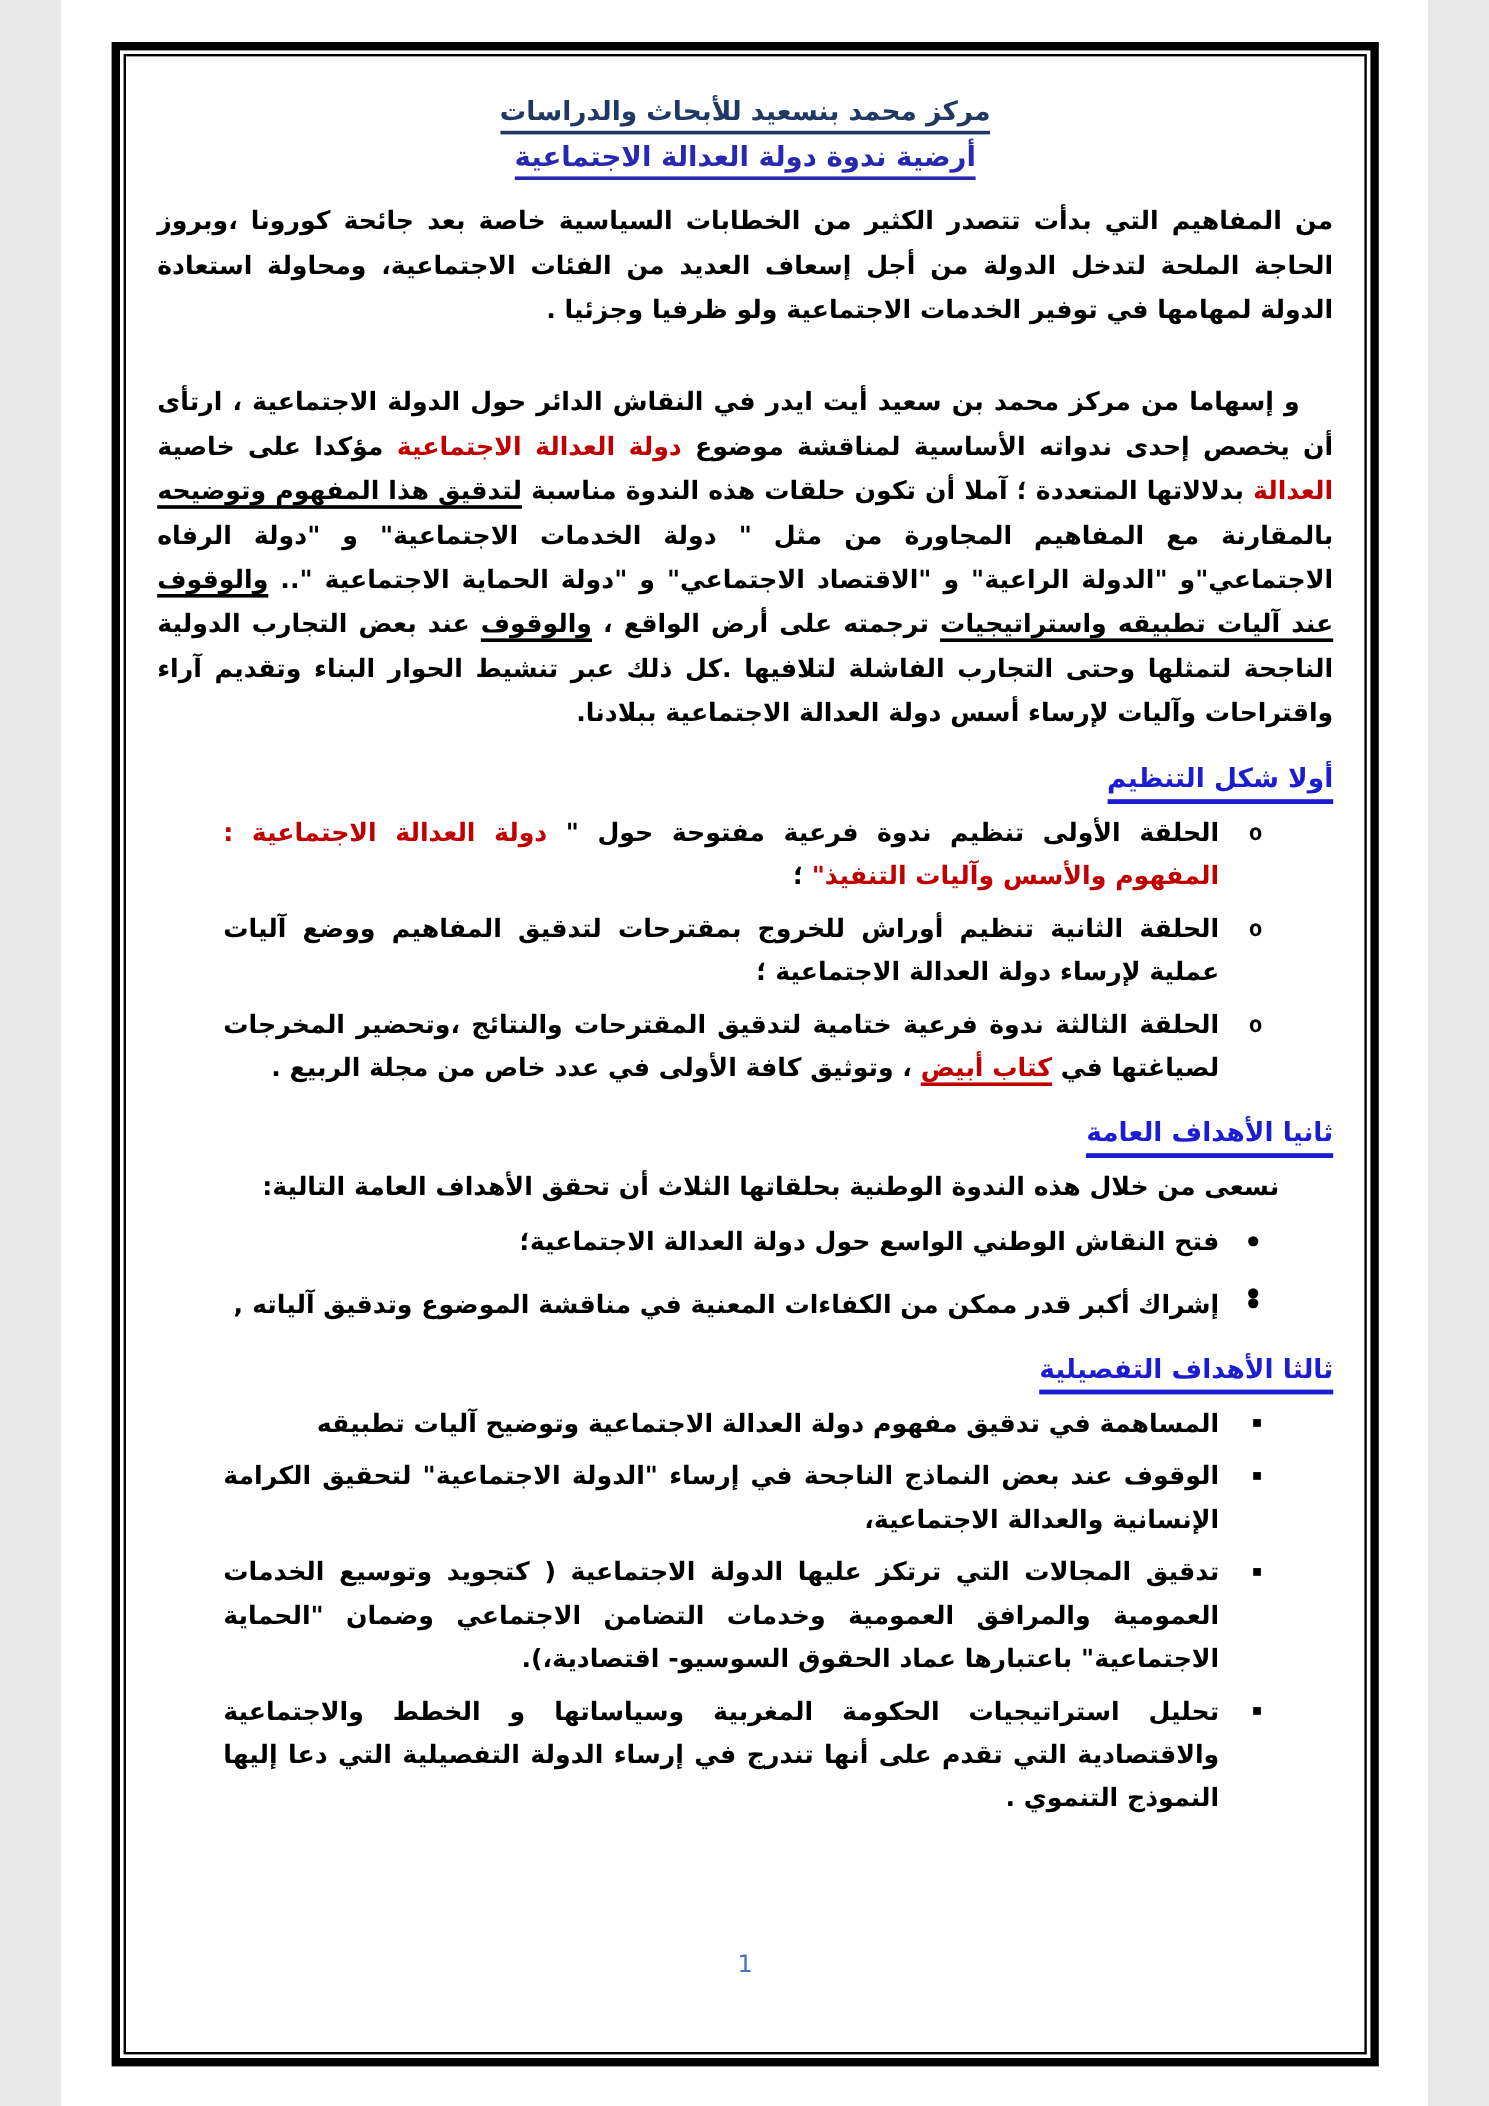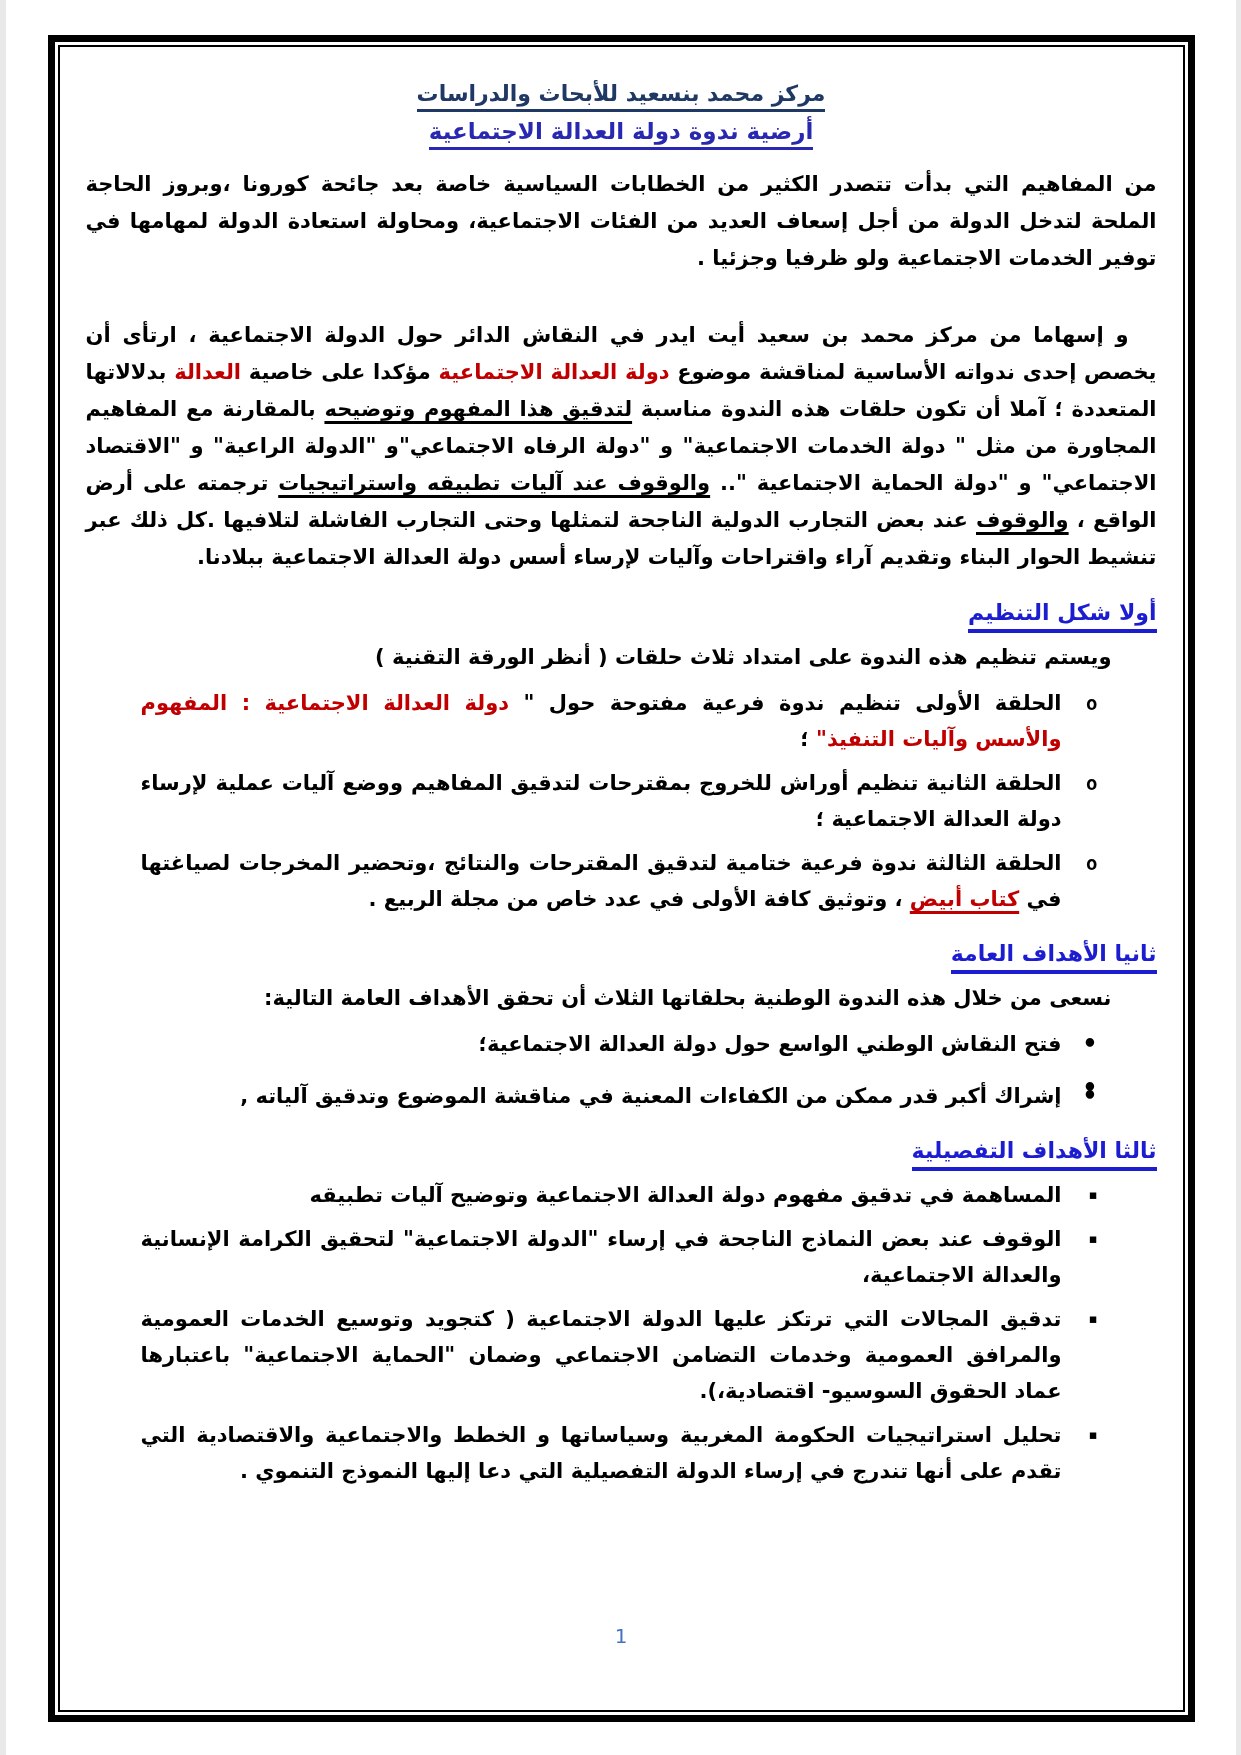--- a/index.html
+++ b/index.html
@@ -1,17 +1,17 @@
 <!DOCTYPE html>
 <html lang="ar" dir="rtl"><head>
 <meta charset="utf-8">
 <style>
   html,body{margin:0;padding:0;background:#e9e9e9;}
   .page{
-    width:1230px;height:1755px;background:#ffffff;box-sizing:border-box;
+    width:1139px;height:1755px;background:#ffffff;box-sizing:border-box;
     padding:35px 41px 33px 42px;margin:0 auto;direction:rtl;
     font-family:"DejaVu Sans","Liberation Sans",sans-serif;color:#000;
   }
   .frame-outer{border:7px solid #000;padding:3px;height:100%;box-sizing:border-box;}
   .frame-inner{border:2px solid #000;height:100%;box-sizing:border-box;
     padding:30px 26px 12px;overflow:hidden;position:relative;}
   .doc-header{text-align:center;margin:4px 0 12px;}
   .hdr-text{color:#1F3864;font-size:22px;font-weight:800;
     border-bottom:3px solid #1F3864;padding-bottom:3px;}
   .doc-title{text-align:center;margin:10px 0 22px;}
@@ -56,21 +56,20 @@
       </div>
 
       <p class="para"><span class="">من المفاهيم التي بدأت تتصدر الكثير من الخطابات السياسية خاصة بعد جائحة كورونا ،وبروز الحاجة الملحة لتدخل الدولة من أجل إسعاف العديد من الفئات الاجتماعية، ومحاولة استعادة الدولة لمهامها في توفير الخدمات الاجتماعية ولو ظرفيا وجزئيا .</span></p>
 
       <p class="para indent"><span class="">و إسهاما من مركز محمد بن سعيد أيت ايدر في النقاش الدائر حول الدولة الاجتماعية ، ارتأى أن يخصص إحدى ندواته  الأساسية لمناقشة موضوع </span><span class="red ">دولة العدالة الاجتماعية</span><span class=""> مؤكدا على خاصية </span><span class="red ">العدالة</span><span class=""> بدلالاتها المتعددة ؛ آملا أن تكون حلقات هذه الندوة مناسبة </span><span class="ul">لتدقيق هذا المفهوم وتوضيحه</span><span class=""> بالمقارنة مع المفاهيم المجاورة من مثل " دولة الخدمات الاجتماعية" و  "دولة الرفاه الاجتماعي"و  "الدولة الراعية" و "الاقتصاد الاجتماعي" و "دولة الحماية الاجتماعية "..  </span><span class="ul">والوقوف عند آليات تطبيقه واستراتيجيات</span><span class=""> ترجمته على أرض الواقع ، </span><span class="ul">والوقوف</span><span class=""> عند بعض التجارب الدولية الناجحة لتمثلها وحتى التجارب الفاشلة لتلافيها .كل ذلك عبر تنشيط الحوار البناء وتقديم آراء واقتراحات وآليات لإرساء أسس دولة العدالة الاجتماعية ببلادنا.</span></p>
 
       <section>
         <div class="sec-head">
           <span class="sec-head-text">أولا  شكل التنظيم</span>
         </div>
-        <p class="intro">ويستم تنظيم هذه الندوة على امتداد ثلاث حلقات ( أنظر الورقة التقنية )</p>
         <ul class="list circle">
             <li><span class="mk">o</span><span class="">الحلقة الأولى تنظيم ندوة فرعية مفتوحة حول " </span><span class="red ">دولة العدالة الاجتماعية : المفهوم والأسس وآليات  التنفيذ"</span><span class=""> ؛</span></li>
             <li><span class="mk">o</span><span class="">الحلقة الثانية تنظيم أوراش للخروج بمقترحات لتدقيق المفاهيم  ووضع آليات عملية لإرساء دولة العدالة الاجتماعية ؛</span></li>
             <li><span class="mk">o</span><span class="">الحلقة الثالثة ندوة فرعية ختامية لتدقيق المقترحات والنتائج ،وتحضير المخرجات لصياغتها في </span><span class="red ul">كتاب أبيض</span><span class=""> ، وتوثيق كافة الأولى في عدد خاص من مجلة الربيع .</span></li>
           </ul>
       </section>
 
       <section>
         <div class="sec-head">
           <span class="sec-head-text">ثانيا  الأهداف العامة</span>

